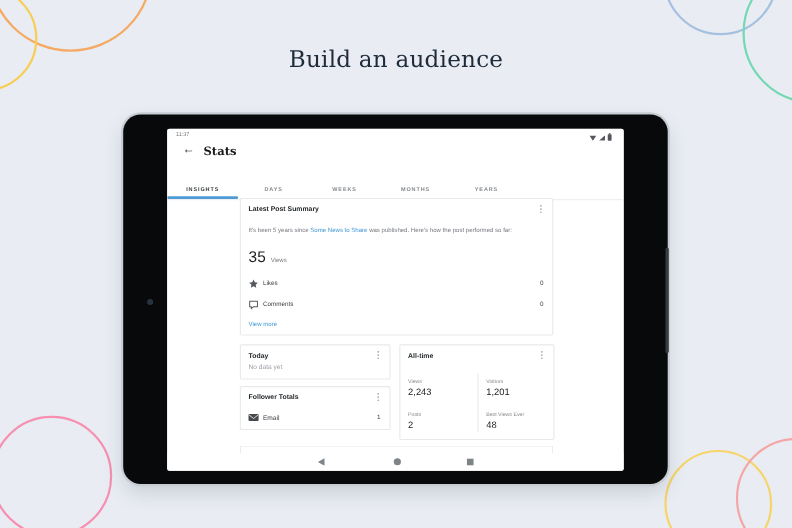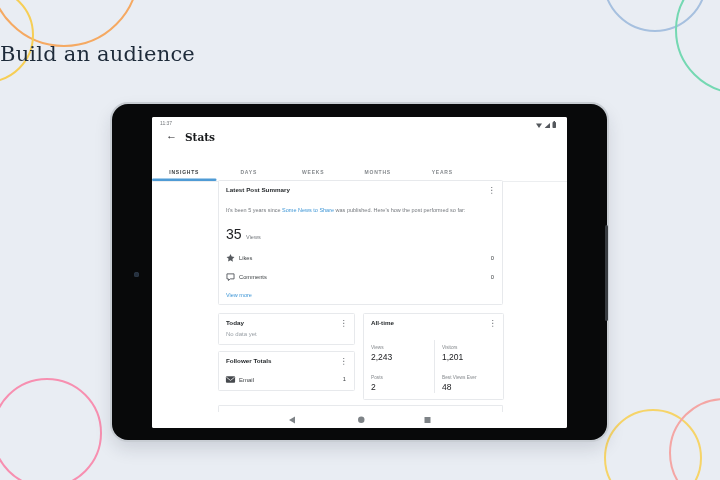--- a/index.html
+++ b/index.html
@@ -12,21 +12,21 @@
   .circle{position:absolute;border-radius:50%;border:2px solid;background:transparent;}
   .c-tl-orange{left:-11px;top:-103px;width:146px;height:146px;border-color:#F5A962;}
   .c-tl-yellow{left:-62px;top:-13px;width:92px;height:92px;border-color:#F6CE55;}
   .c-tr-blue{left:603px;top:-72px;width:100px;height:100px;border-color:#A6C0DF;}
   .c-tr-teal{left:675px;top:-34px;width:124px;height:124px;border-color:#74D8B2;}
   .c-bl-pink{left:-8px;top:378px;width:106px;height:106px;border-color:#F78FB0;}
   .c-br-yellow{left:604px;top:409px;width:94px;height:94px;border-color:#F6D468;}
   .c-br-salmon{left:669px;top:398px;width:106px;height:106px;border-color:#F4A6A4;}
 
   .page-title{
-    position:absolute;left:0;top:42px;width:720px;text-align:left;
+    position:absolute;left:0;top:42px;width:720px;text-align:center;
     font-family:"DejaVu Serif", serif;font-size:21px;font-weight:500;
     color:#1E2B3A;letter-spacing:.2px;
   }
 
   
   .tablet{
     position:absolute;left:112px;top:104px;width:495px;height:336px;
     background:#08090a;border-radius:16px;
     box-shadow:0 0 0 2px #C8CDD3, 0 8px 18px rgba(25,35,55,.15);
   }

